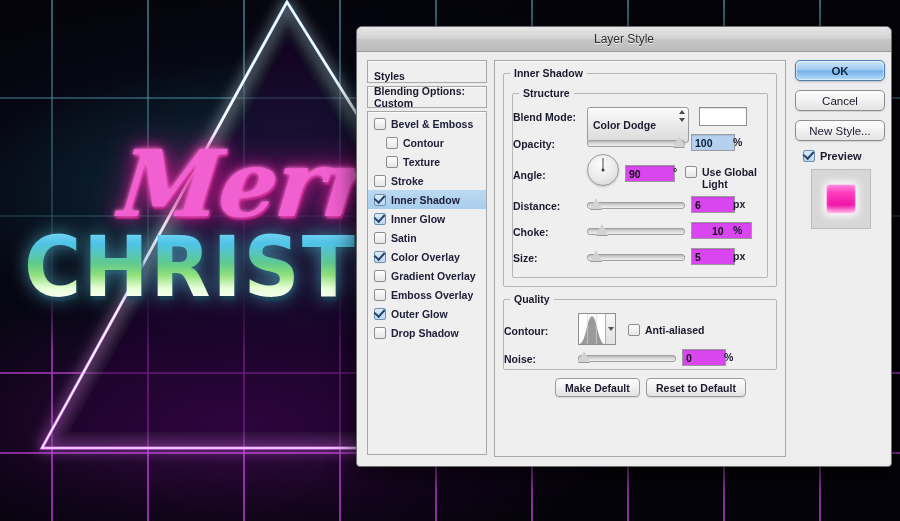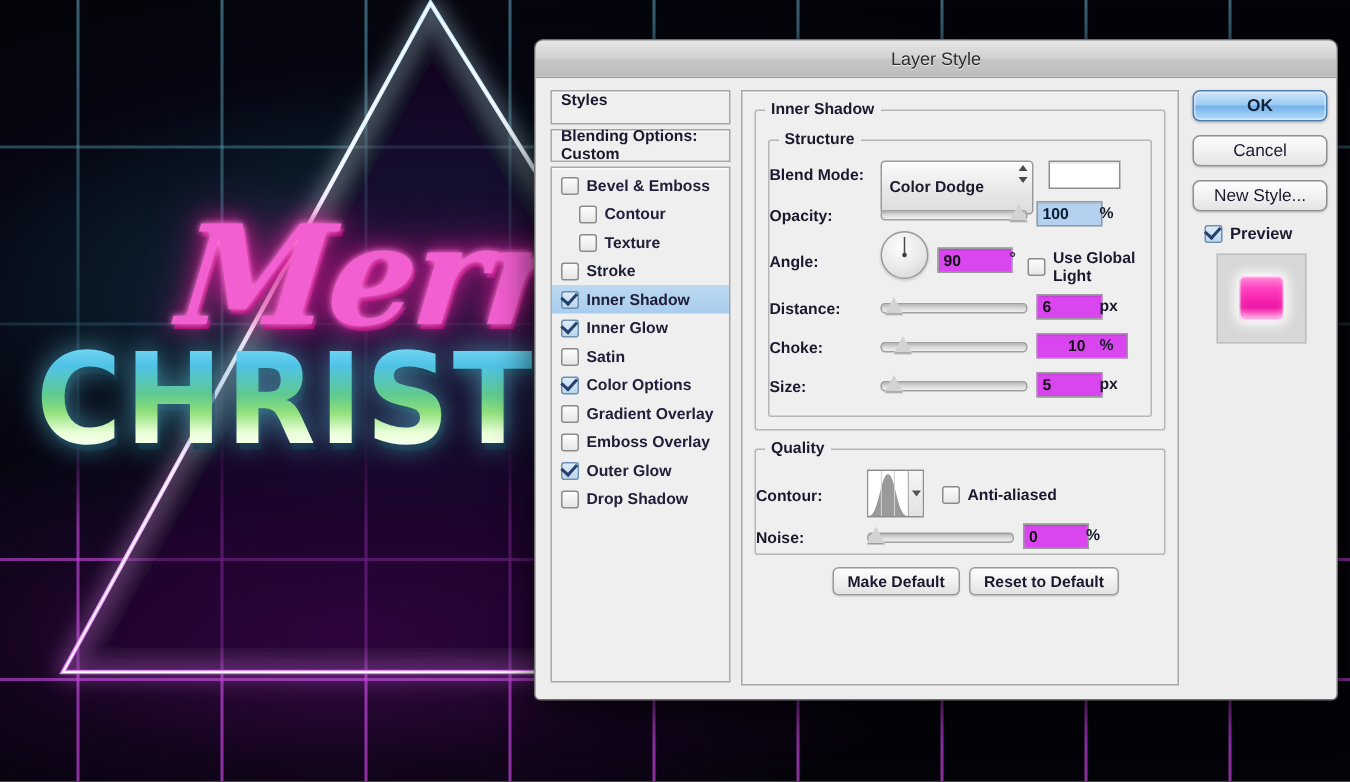--- a/index.html
+++ b/index.html
@@ -88,21 +88,21 @@
   .dlg-body{position:relative;height:415px;}
 
   
   .styles-col{
     position:absolute;left:10px;top:8px;width:120px;height:395px;
   }
   .lsbox{
     background:#efefef;border:1px solid #a8a8a8;
     box-shadow:0 1px 0 rgba(255,255,255,.7) inset;
   }
-  .ls-head{height:21px;display:flex;align-items:flex-start;padding:0 6px;font-weight:bold;font-size:10.5px;}
+  .ls-head{height:21px;display:flex;align-items:flex-end;padding:0 6px;font-weight:bold;font-size:10.5px;}
   .ls-blend{margin-top:3px;height:20px;display:flex;align-items:center;padding:0 6px;font-weight:bold;font-size:10.5px;}
   .ls-list{margin-top:3px;height:340px;overflow:hidden;padding-top:2px;}
   .ls-item{
     height:19px;display:flex;align-items:center;padding-left:6px;gap:5px;font-size:10.5px;font-weight:bold;color:#20203a;
   }
   .ls-item.indent{padding-left:18px;}
   .ls-item.sel{background:linear-gradient(180deg,#bcd9f2 0%, #a8cdec 100%);}
   .cbx{
     width:10px;height:10px;border:1px solid #8c8c8c;border-radius:2px;flex:none;
     background:linear-gradient(180deg,#fdfdfd 0%,#e6e6e6 100%);
@@ -194,21 +194,21 @@
   .contour-box{
     width:36px;height:30px;border:1px solid #8e8e8e;background:#fff;display:flex;
   }
   .contour-img{flex:1;position:relative;overflow:hidden;background:#fff;}
   .contour-btn{
     width:9px;border-left:1px solid #b0b0b0;background:linear-gradient(180deg,#f6f6f6,#e2e2e2);
     display:flex;align-items:center;justify-content:center;
   }
   .contour-btn i{display:block;width:0;height:0;border-left:3px solid transparent;border-right:3px solid transparent;border-top:4px solid #555;}
 
-  .chk{display:inline-flex;align-items:center;gap:5px;font-weight:bold;font-size:10.5px;color:#1a1a2e;}
+  .chk{display:inline-flex;align-items:flex-start;gap:5px;font-weight:bold;font-size:10.5px;color:#1a1a2e;}
 
   .defbtn{
     height:19px;border:1px solid #9a9a9a;border-radius:4px;
     background:linear-gradient(180deg,#fdfdfd 0%,#f1f1f1 50%,#e2e2e2 100%);
     font-family:"Liberation Sans", sans-serif;font-size:10.5px;font-weight:bold;color:#1a1a2e;
     padding:0 9px;box-shadow:0 1px 1px rgba(0,0,0,.10);
   }
 
   
   .right-col{position:absolute;left:438px;top:8px;width:90px;}
@@ -311,21 +311,21 @@
           <div class="ls-item">
             <span class="cbx on blue"></span>
             <span>Inner Glow</span>
           </div>
           <div class="ls-item">
             <span class="cbx"></span>
             <span>Satin</span>
           </div>
           <div class="ls-item">
             <span class="cbx on blue"></span>
-            <span>Color Options</span>
+            <span>Color Overlay</span>
           </div>
           <div class="ls-item">
             <span class="cbx"></span>
             <span>Gradient Overlay</span>
           </div>
           <div class="ls-item">
             <span class="cbx"></span>
             <span>Emboss Overlay</span>
           </div>
           <div class="ls-item">

